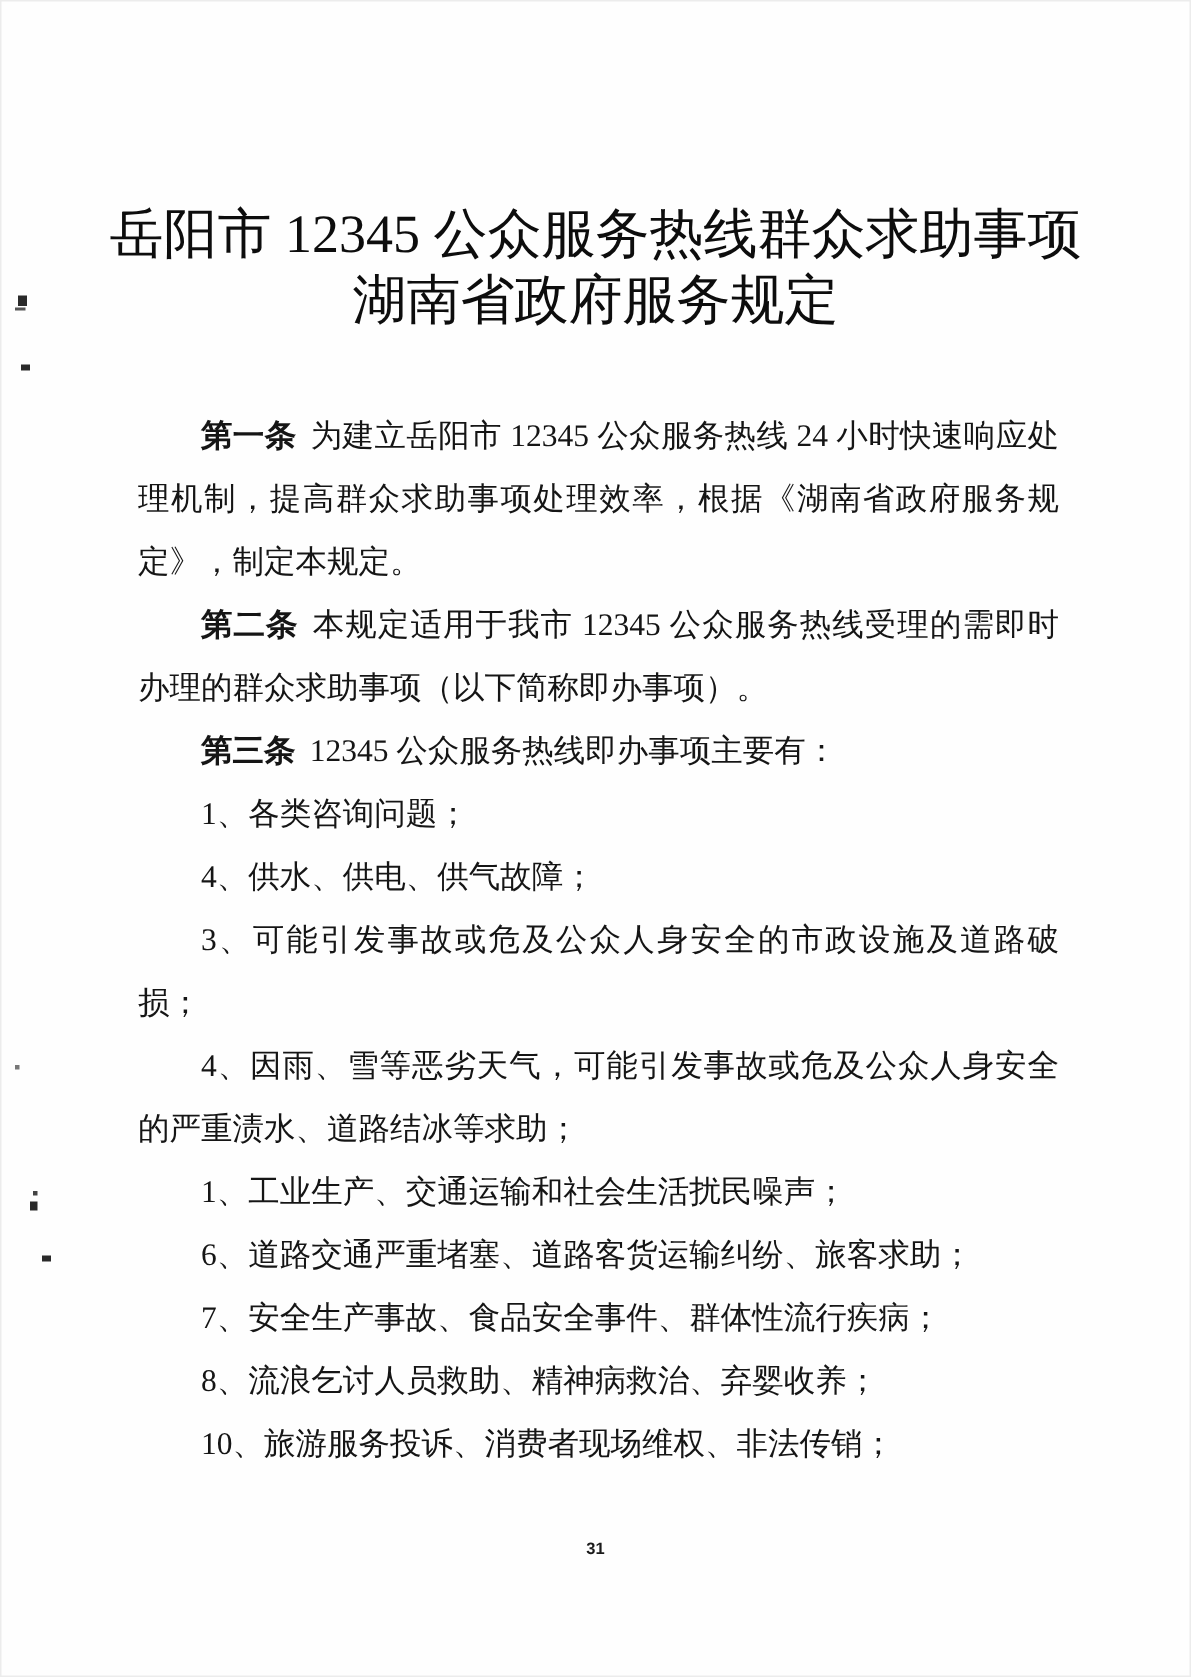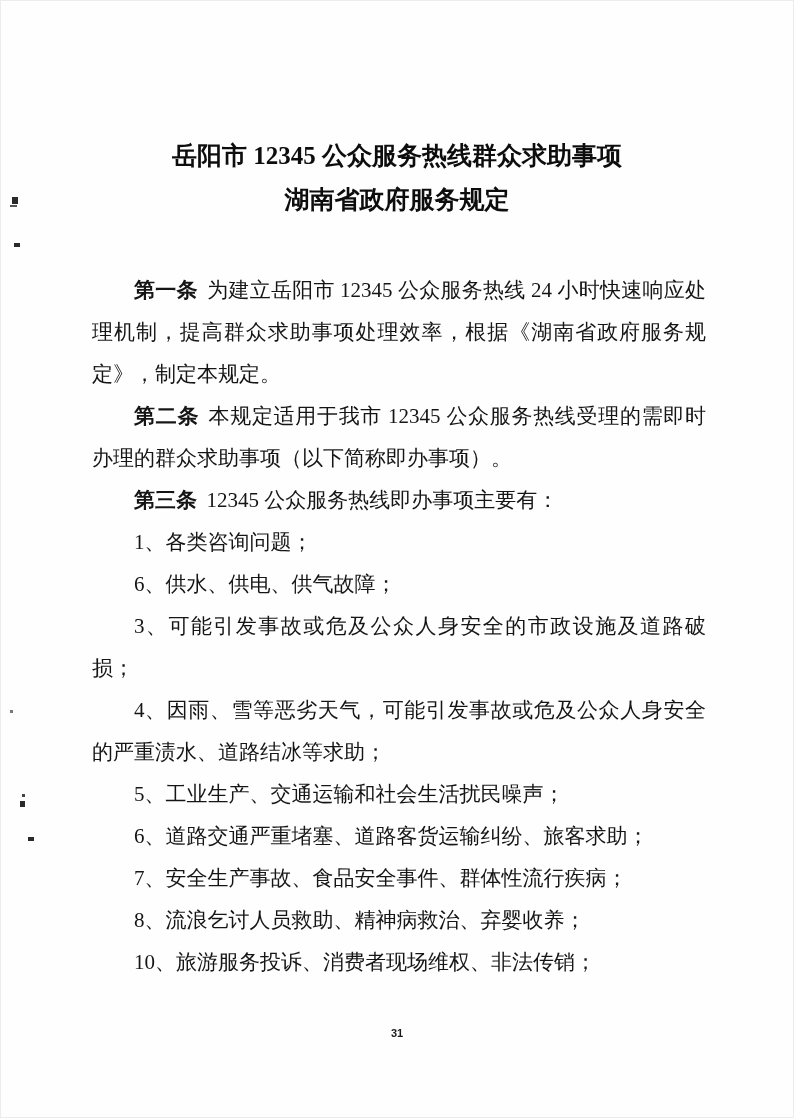--- a/index.html
+++ b/index.html
@@ -16,22 +16,22 @@
     overflow: hidden;
     font-family: "Liberation Serif", "DejaVu Serif", serif;
     color: #151515;
   }
   .title-block {
     position: absolute;
     top: 134px;
     left: 0;
     right: 0;
     text-align: center;
-    font-size: 25px;
-    font-weight: 700;
+    font-size: 36px;
+    font-weight: 400;
     line-height: 44px;
     color: #0d0d0d;
   }
   .content {
     position: absolute;
     top: 269px;
     left: 92px;
     width: 614px;
     font-size: 21px;
     line-height: 42px;
@@ -82,24 +82,24 @@
   </div>
 
   <div class="content">
     <p><span class="clause-label">第一条</span><span>为建立岳阳市 12345 公众服务热线 24 小时快速响应处理机制，提高群众求助事项处理效率，根据《湖南省政府服务规定》，制定本规定。</span></p>
 
     <p><span class="clause-label">第二条</span><span>本规定适用于我市 12345 公众服务热线受理的需即时办理的群众求助事项（以下简称即办事项）。</span></p>
 
     <p><span class="clause-label">第三条</span><span>12345 公众服务热线即办事项主要有：</span></p>
 
     <p>1、各类咨询问题；</p>
-    <p>6、供水、供电、供气故障；</p>
+    <p>4、供水、供电、供气故障；</p>
     <p>3、可能引发事故或危及公众人身安全的市政设施及道路破损；</p>
     <p>4、因雨、雪等恶劣天气，可能引发事故或危及公众人身安全的严重渍水、道路结冰等求助；</p>
-    <p>5、工业生产、交通运输和社会生活扰民噪声；</p>
+    <p>1、工业生产、交通运输和社会生活扰民噪声；</p>
     <p>6、道路交通严重堵塞、道路客货运输纠纷、旅客求助；</p>
     <p>7、安全生产事故、食品安全事件、群体性流行疾病；</p>
     <p>8、流浪乞讨人员救助、精神病救治、弃婴收养；</p>
     <p>10、旅游服务投诉、消费者现场维权、非法传销；</p>
   </div>
 
   <div class="page-number">31</div>
 
   <div class="speckle spk-a"></div>
   <div class="speckle spk-a2"></div>

